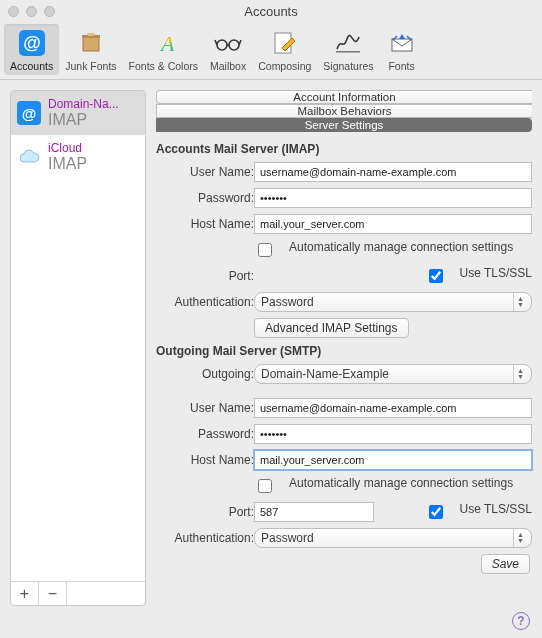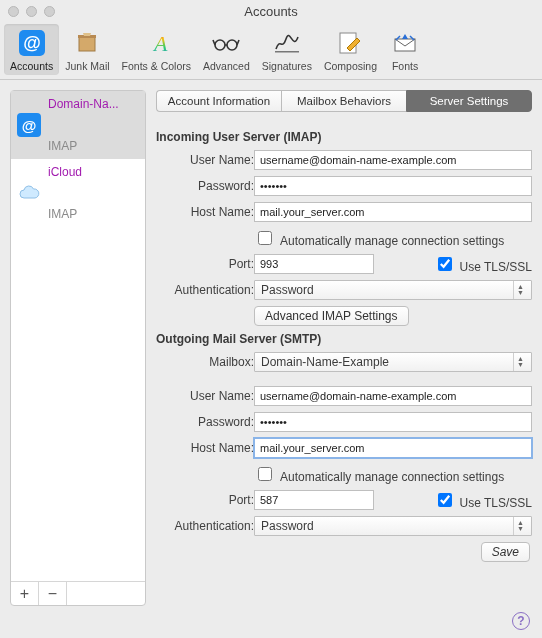--- a/index.html
+++ b/index.html
@@ -75,42 +75,43 @@
     display: flex;
     align-items: center;
     gap: 7px;
     padding: 6px 6px;
     border-bottom: 0;
   }
   .acct.selected { background: #dcdcdc; }
   .acct .aicon { width: 24px; height: 24px; border-radius: 4px; display:flex; align-items:center; justify-content:center; }
   .acct .ainfo { overflow: hidden; }
   .acct .aname { font-size: 12px; color: #a21caf; white-space: nowrap; overflow:hidden; text-overflow: ellipsis; max-width: 90px; }
-  .acct .atype { font-size: 12px; color: #8a8a8a; margin-top: 28px; }
+  .acct .atype { font-size: 16px; color: #8a8a8a; }
   .sb-buttons {
     height: 24px;
     border-top: 1px solid #d6d6d6;
     display: flex;
   }
   .sb-btn {
     width: 28px;
     display:flex; align-items:center; justify-content:center;
     font-size: 16px; color: #555;
     border-right: 1px solid #d6d6d6;
   }
 
   
   .panel {
     flex: 1;
     display: flex;
     flex-direction: column;
   }
   .tabbar {
     display: flex;
-    height: 22px;
+    height: 34px;
+    flex-direction: column;
   }
   .tab {
     flex: 1;
     border: 1px solid #bcbcbc;
     border-right: none;
     display:flex; align-items:center; justify-content:center;
     background: linear-gradient(#fdfdfd,#f0f0f0);
     font-size: 11.5px;
     color: #333;
   }
@@ -149,27 +150,27 @@
     font-size: 11px;
     width: 100%;
     background: #fff;
     color: #222;
   }
   input.text.focused {
     outline: 2px solid #8ab4e8;
     outline-offset: -1px;
   }
   input.port { width: 120px; flex: none; }
-  .chk { display:flex; align-items:flex-end; gap:5px; font-size:12px; color:#404040; }
+  .chk { display:flex; align-items:flex-start; gap:14px; font-size:12px; color:#404040; }
   .chk input { width:14px; height:14px; }
   .select {
     flex: 1;
     height: 20px;
     border: 1px solid #bfbfbf;
-    border-radius: 1px;
+    border-radius: 8px;
     background: linear-gradient(#fff,#f1f1f1);
     display:flex; align-items:center; justify-content:space-between;
     padding: 0 4px 0 6px;
     font-size: 12px;
   }
   .select .arrows {
     width: 14px;
     height: 100%;
     border-left: 1px solid #cfcfcf;
     display:flex; flex-direction:column; align-items:center; justify-content:center;
@@ -219,21 +220,21 @@
     <div class="tlabel">Accounts</div>
   </div>
   <div class="tool">
     <div class="ticon">
       <svg width="28" height="28" viewBox="0 0 28 28">
           <rect x="6" y="8" width="16" height="14" fill="#d4a96a" stroke="#a07a44"></rect>
           <rect x="5" y="6" width="18" height="3" fill="#b88a52"></rect>
           <path d="M10 4 h8 l-1 3 h-6 z" fill="#e0c088"></path>
         </svg>
     </div>
-    <div class="tlabel">Junk Mail</div>
+    <div class="tlabel">Junk Fonts</div>
   </div>
   <div class="tool">
     <div class="ticon">
       <svg width="28" height="28" viewBox="0 0 28 28">
         <defs>
             <linearGradient id="rg" x1="0" y1="0" x2="0" y2="1">
           <stop offset="0%" stop-color="#e74c3c"></stop>
               <stop offset="33%" stop-color="#f1c40f"></stop>
           <stop offset="66%" stop-color="#2ecc71"></stop>
               <stop offset="100%" stop-color="#3498db"></stop>
@@ -246,39 +247,39 @@
   </div>
   <div class="tool">
     <div class="ticon">
       <svg width="30" height="20" viewBox="0 0 30 20">
           <circle cx="9" cy="12" r="5" fill="none" stroke="#333" stroke-width="1.6"></circle>
           <circle cx="21" cy="12" r="5" fill="none" stroke="#333" stroke-width="1.6"></circle>
           <path d="M14 12 h2" stroke="#333" stroke-width="1.6"></path>
           <path d="M4 12 l-2 -5 M26 12 l2 -5" stroke="#333" stroke-width="1.6" fill="none"></path>
         </svg>
     </div>
-    <div class="tlabel">Advanced</div>
+    <div class="tlabel">Mailbox</div>
+  </div>
+  <div class="tool">
+    <div class="ticon">
+      <svg width="26" height="26" viewBox="0 0 26 26">
+          <rect x="3" y="3" width="16" height="20" fill="#fff" stroke="#888"></rect>
+          <path d="M10 18 l10 -10 l3 3 l-10 10 z" fill="#f0b030" stroke="#b07800"></path>
+        </svg>
+    </div>
+    <div class="tlabel">Composing</div>
   </div>
   <div class="tool">
     <div class="ticon">
       <svg width="28" height="24" viewBox="0 0 28 24">
           <path d="M3 18 C 7 6, 9 20, 13 8 S 20 20, 25 6" fill="none" stroke="#333" stroke-width="1.6"></path>
           <rect x="2" y="20" width="24" height="1.5" fill="#777"></rect>
         </svg>
     </div>
     <div class="tlabel">Signatures</div>
-  </div>
-  <div class="tool">
-    <div class="ticon">
-      <svg width="26" height="26" viewBox="0 0 26 26">
-          <rect x="3" y="3" width="16" height="20" fill="#fff" stroke="#888"></rect>
-          <path d="M10 18 l10 -10 l3 3 l-10 10 z" fill="#f0b030" stroke="#b07800"></path>
-        </svg>
-    </div>
-    <div class="tlabel">Composing</div>
   </div>
   <div class="tool">
     <div class="ticon">
       <svg width="26" height="22" viewBox="0 0 26 22">
           <rect x="3" y="7" width="20" height="12" fill="#fff" stroke="#666"></rect>
           <path d="M3 7 l10 7 l10 -7" fill="none" stroke="#666"></path>
           <path d="M13 2 l-3 5 h6 z" fill="#2a6fd6"></path>
           <path d="M8 4 l-4 4 M18 4 l4 4" stroke="#2a6fd6" stroke-width="1.5"></path>
         </svg>
     </div>
@@ -319,21 +320,21 @@
 
   <div class="panel">
     <div class="tabbar">
       <div class="tab">Account Information</div>
       <div class="tab">Mailbox Behaviors</div>
       <div class="tab selected">Server Settings</div>
     </div>
 
     <div class="form">
 
-      <div class="section-title">Incoming User Server (IMAP)</div>
+      <div class="section-title">Accounts Mail Server (IMAP)</div>
 
       <div class="row">
         <label class="fld">User Name:</label>
         <div class="ctrl">
             <input class="text" value="username@domain-name-example.com" style="">
           </div>
       </div>
       <div class="row">
         <label class="fld">Password:</label>
         <div class="ctrl">
@@ -351,21 +352,20 @@
         <div class="ctrl">
           <label class="chk">
             <input type="checkbox" style="">
             <span>Automatically manage connection settings</span>
           </label>
         </div>
       </div>
       <div class="row">
         <label class="fld">Port:</label>
         <div class="ctrl">
-          <input class="text port" value="993" style="">
           <div style="flex:1"></div>
           <label class="chk">
             <input type="checkbox" checked="" style="">
             <span>Use TLS/SSL</span>
           </label>
         </div>
       </div>
       <div class="row">
         <label class="fld">Authentication:</label>
         <div class="ctrl">
@@ -378,21 +378,21 @@
       <div class="row">
         <label class="fld"></label>
         <div class="ctrl">
           <div class="btn">Advanced IMAP Settings</div>
         </div>
       </div>
 
       <div class="section-title">Outgoing Mail Server (SMTP)</div>
 
       <div class="row">
-        <label class="fld">Mailbox:</label>
+        <label class="fld">Outgoing:</label>
         <div class="ctrl">
           <div class="select">
             <span>Domain-Name-Example</span>
             <span class="arrows">▲<br>▼</span>
           </div>
         </div>
       </div>
 
       <div style="height:8px;"></div>
 

